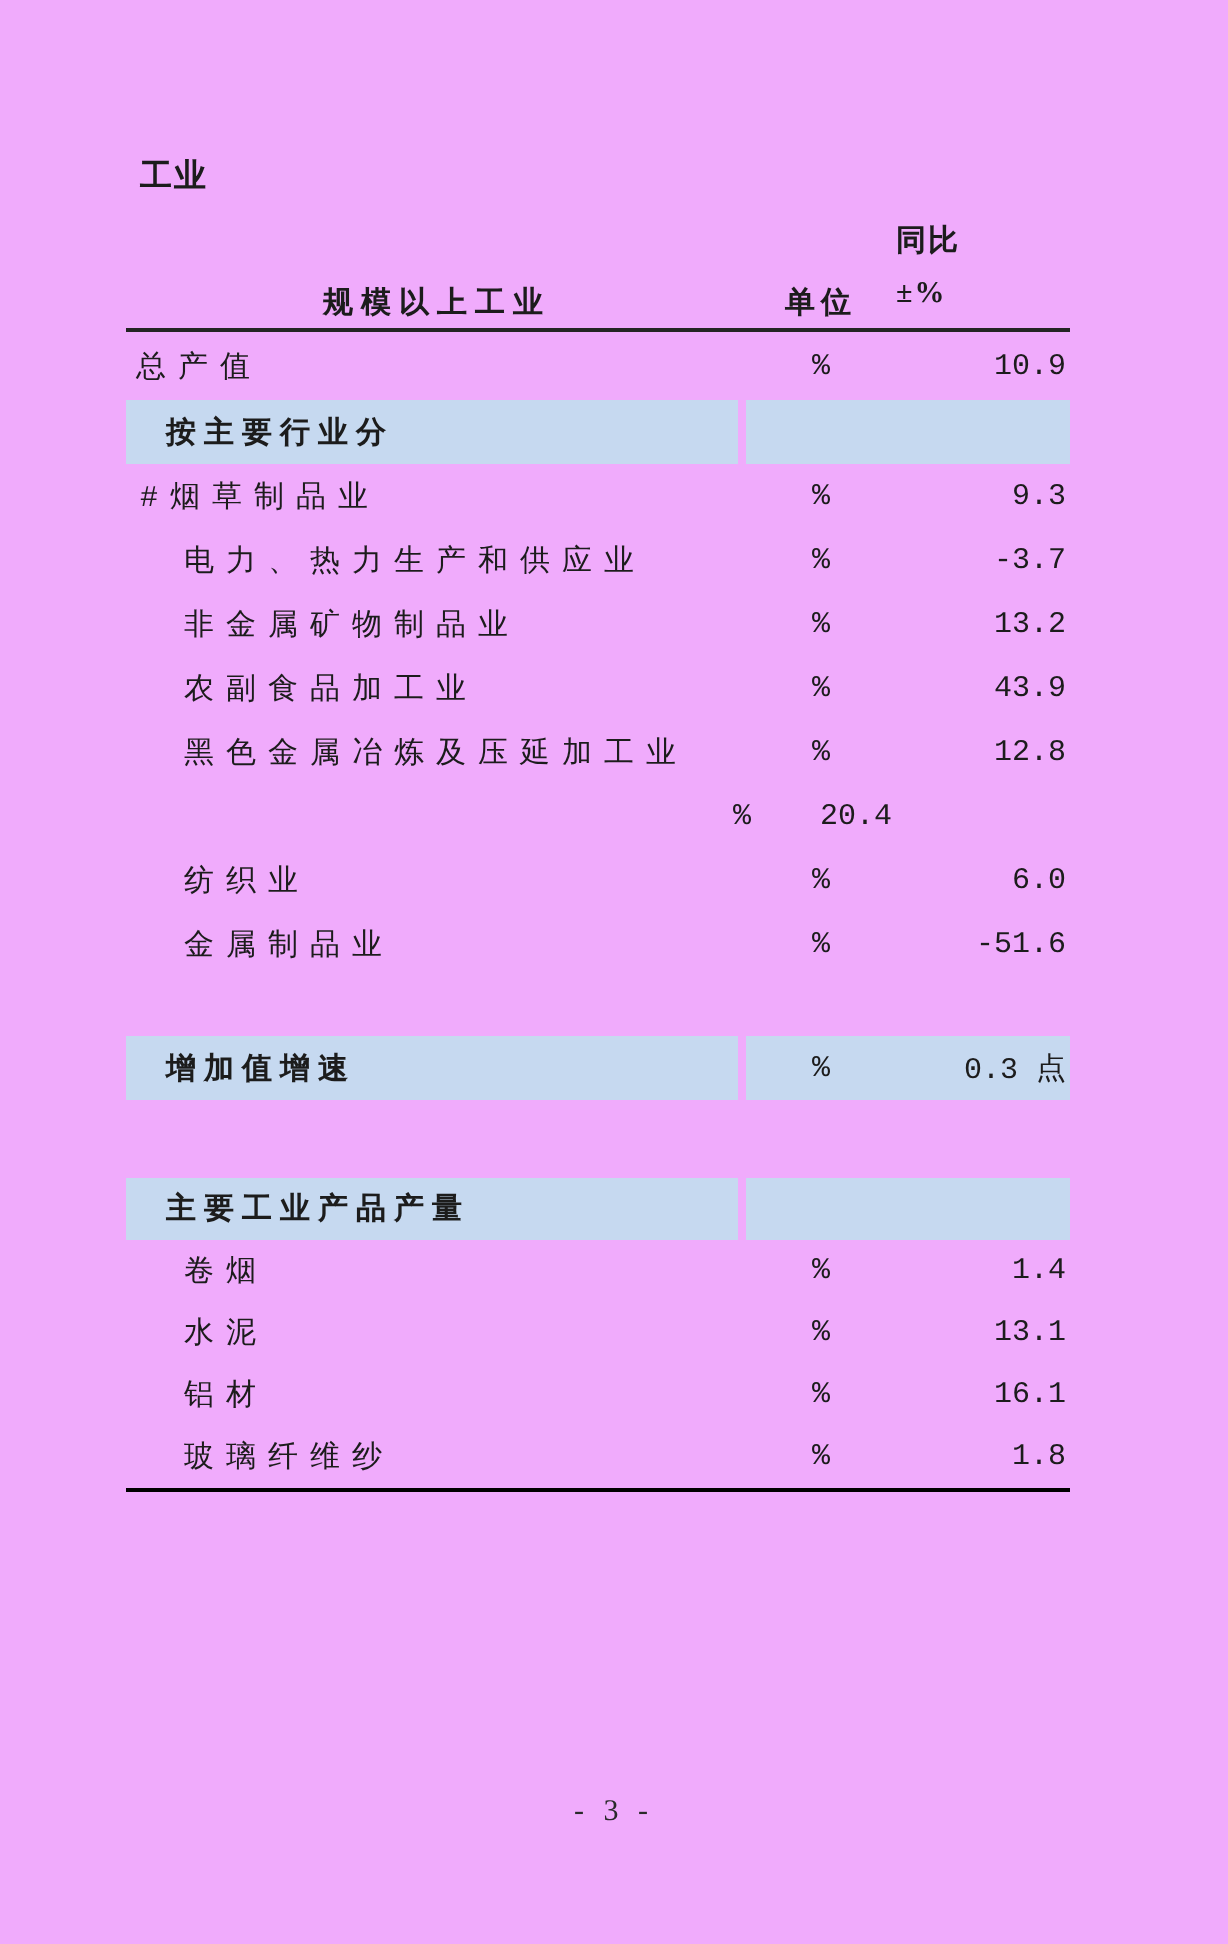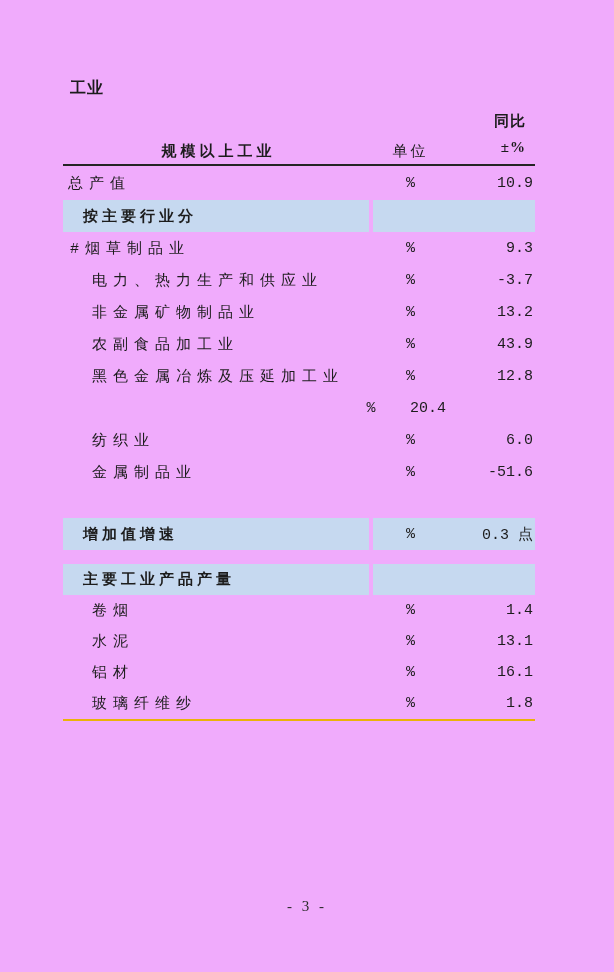--- a/index.html
+++ b/index.html
@@ -30,45 +30,45 @@
     height: 58px;
     border-bottom: 2px solid #242424;
     box-sizing: border-box;
   }
   .h-label {
     align-self: end; padding: 0 0 13px 5px;
     font-weight: bold; font-size: 15px; letter-spacing: 4px; white-space: nowrap; text-align: center;
   }
   .h-unit {
     align-self: end; padding-bottom: 13px; text-align: center;
-    font-weight: normal; font-size: 15px; letter-spacing: 3px;
+    font-weight: bold; font-size: 15px; letter-spacing: 3px;
   }
   .h-yoy {
-    align-self: end; padding: 0 9px 14px 0; text-align: right;
+    align-self: end; padding: 0 9px 14px 0; 
     font-weight: bold; font-size: 15px; line-height: 26px; letter-spacing: 1px;
   }
 
   
   .row { height: 32px; font-size: 15px; font-family: Liberation Mono, monospace; }
   .row.tall { height: 34px; }
   .group-products .row { height: 31px; }
   .cell { display: flex; align-items: center; height: 100%; box-sizing: border-box; }
   .cell-label { justify-content: flex-start; padding-left: 5px; letter-spacing: 6px; white-space: nowrap; }
   .cell-label.indent-1 { padding-left: 7px; }
   .cell-label.indent-2 { padding-left: 29px; text-align: right; }
   .row-bold .cell-label { font-weight: bold; letter-spacing: 4px; padding-left: 20px; }
   .cell-gap { justify-content: center; }
   .cell-unit { justify-content: center; }
   .cell-value { justify-content: flex-end; padding-right: 2px; }
   .row-highlight .cell-label,
   .row-highlight .cell-unit,
   .row-highlight .cell-value { background: #c6d9f0; }
 
   .group-value-added { margin-top: 30px; }
-  .group-products { margin-top: 14px; border-bottom: 2px solid #eab308; }
+  .group-products { margin-top: 39px; border-bottom: 2px solid #000000; }
 
   .page-num {
     position: absolute; top: 898px; left: 0; width: 614px;
     text-align: center; font-size: 15px; letter-spacing: 3px; color: #2a2a2a;
   }
 </style>
 </head>
 <body>
 
 <div class="page">

